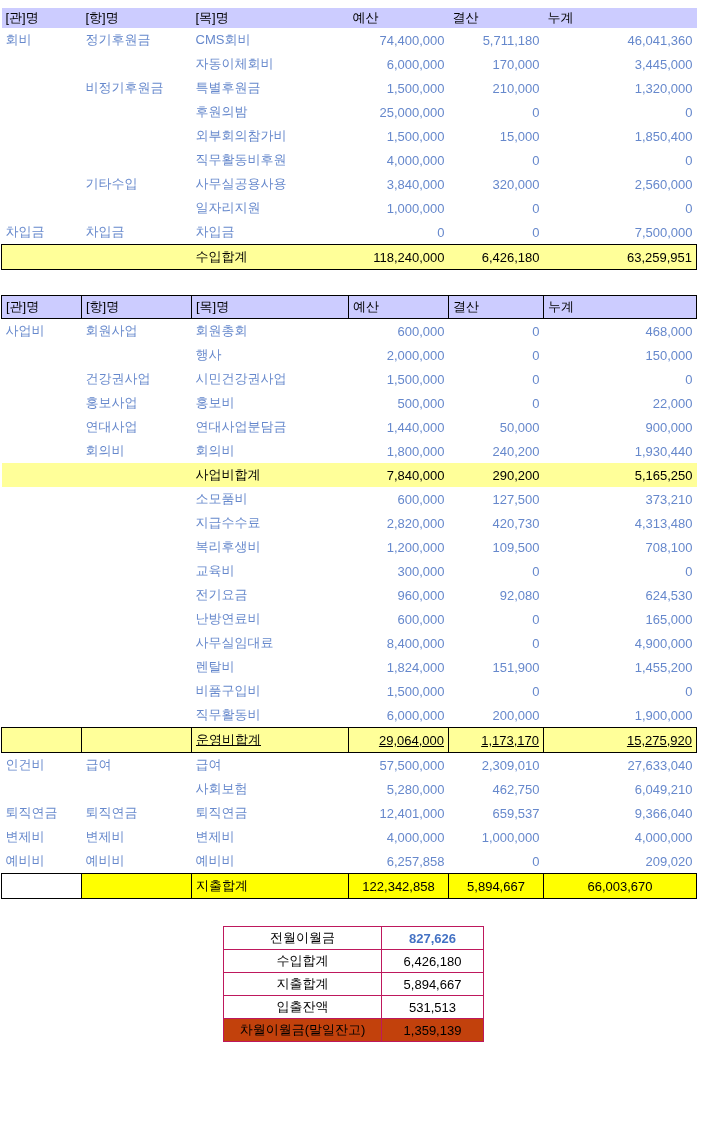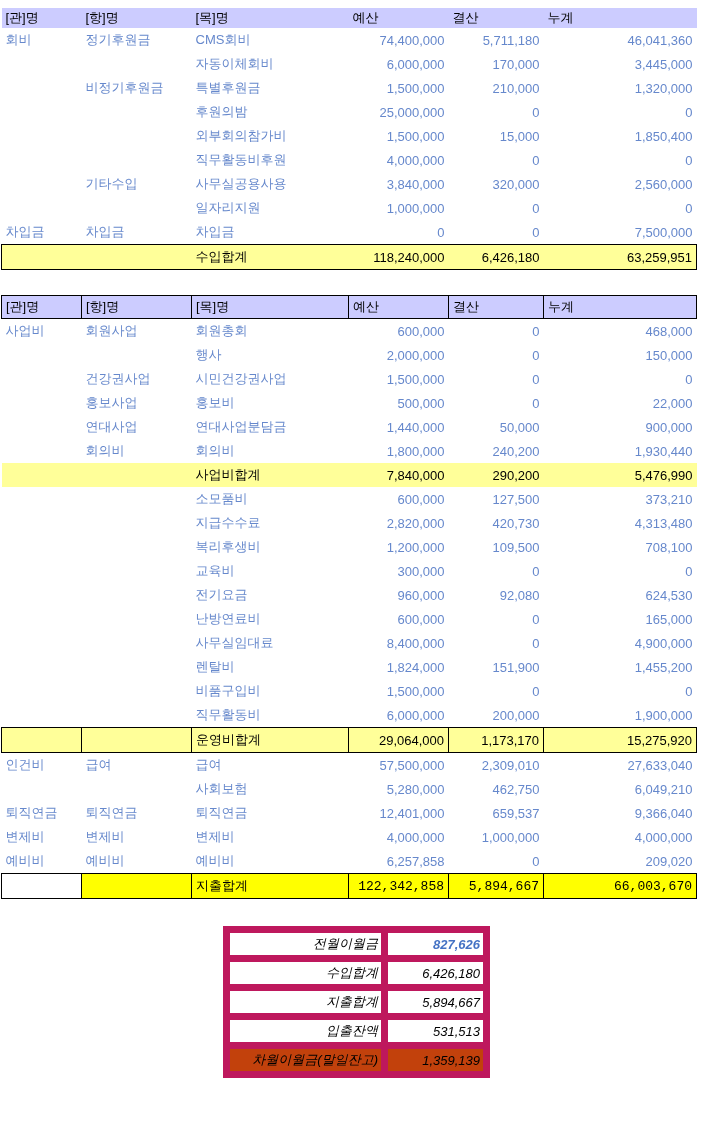--- a/index.html
+++ b/index.html
@@ -29,33 +29,33 @@
   table.tbl td.num{text-align:right;}
 
   tr.income-total td{
     background:#FFFF99;color:#000;
     border-top:1px solid #000;border-bottom:1px solid #000;
   }
   tr.income-total td:first-child{border-left:1px solid #000;}
   tr.income-total td:last-child{border-right:1px solid #000;}
 
   tr.subtotal td{background:#FFFF99;color:#000;}
-  tr.subtotal-bordered td{background:#FFFF99;color:#000;border:1px solid #000;}
+  tr.subtotal-bordered td{background:#FFFF99;color:#000;border:1px solid #000;text-decoration:underline;}
   tr.grand-total td{background:#FFFF00;color:#000;border:1px solid #000;}
-  tr.grand-total td.num{text-align:right;font-family:Liberation Mono, monospace;}
+  tr.grand-total td.num{text-align:center;}
   tr.grand-total td.blank-white{background:#ffffff;}
 
   
   table.summary{
     border-collapse:collapse;table-layout:fixed;
     margin-left:223px;margin-top:27px;font-size:13px;
   }
   table.summary td{
-    border:7px solid #be185d;height:22px;padding:0 3px;
-    overflow:hidden;white-space:nowrap;color:#000;text-align:right;font-style:italic;
+    border:1px solid #be185d;height:22px;padding:0 3px;
+    overflow:hidden;white-space:nowrap;color:#000;text-align:center;
   }
   table.summary tr.carryover-out td{background:#c2410c;}
   table.summary tr.carryover-in td.value{color:#4472C4;font-weight:bold;}
 </style>
 </head>
 <body>
 
 <div class="page">
 
   <table class="tbl" id="income-table">
@@ -228,21 +228,21 @@
           <td class="num">1,800,000</td>
           <td class="num">240,200</td>
           <td class="num">1,930,440</td>
         </tr>
         <tr class="subtotal">
           <td></td>
           <td></td>
           <td>사업비합계</td>
           <td class="num">7,840,000</td>
           <td class="num">290,200</td>
-          <td class="num">5,476,990</td>
+          <td class="num">5,165,250</td>
         </tr>
         <tr class="data">
           <td></td>
           <td></td>
           <td>소모품비</td>
           <td class="num">600,000</td>
           <td class="num">127,500</td>
           <td class="num">373,210</td>
         </tr>
         <tr class="data">

